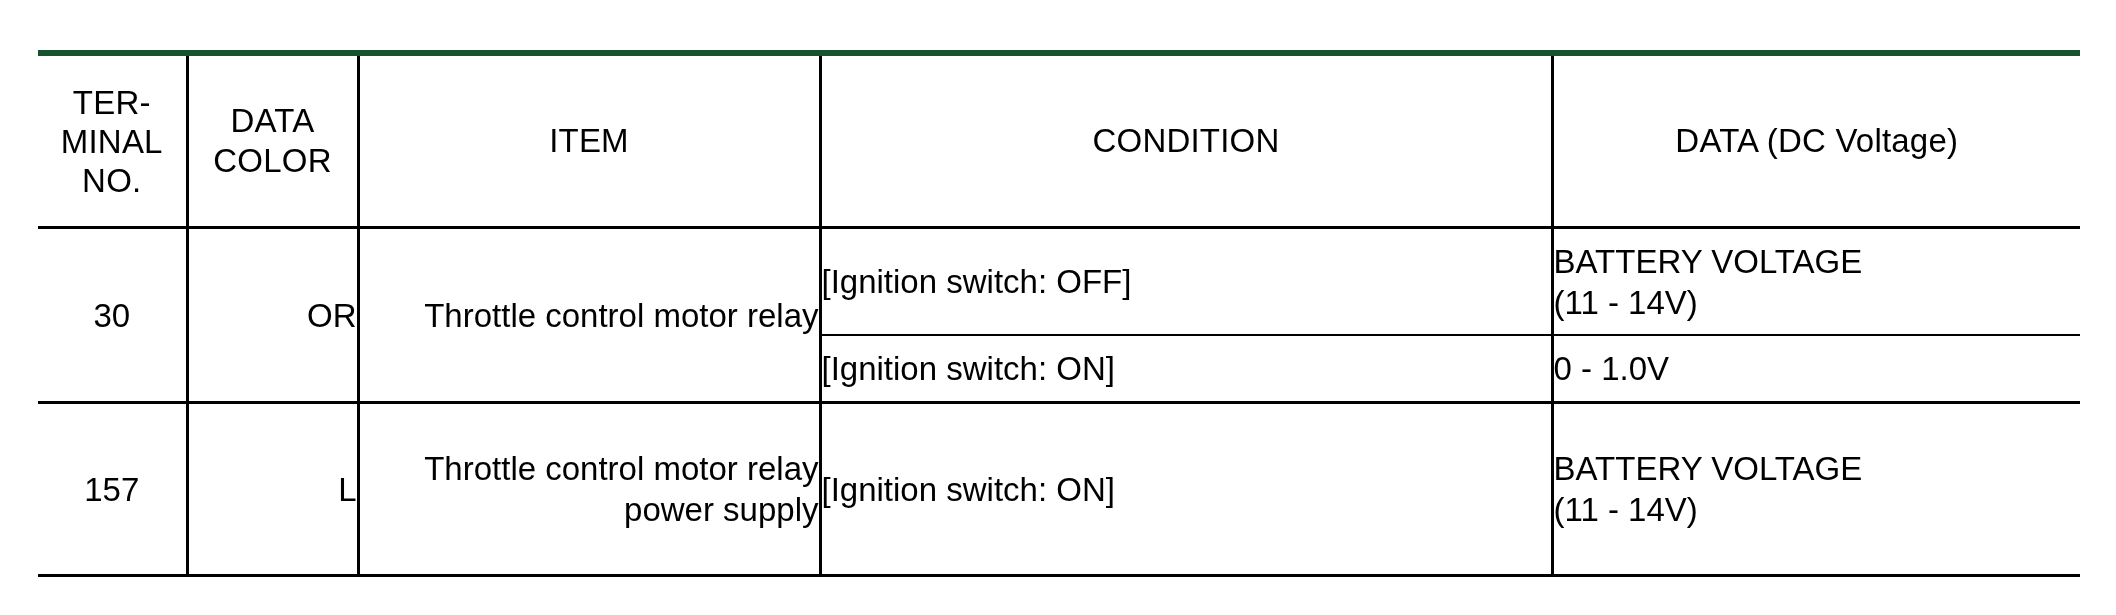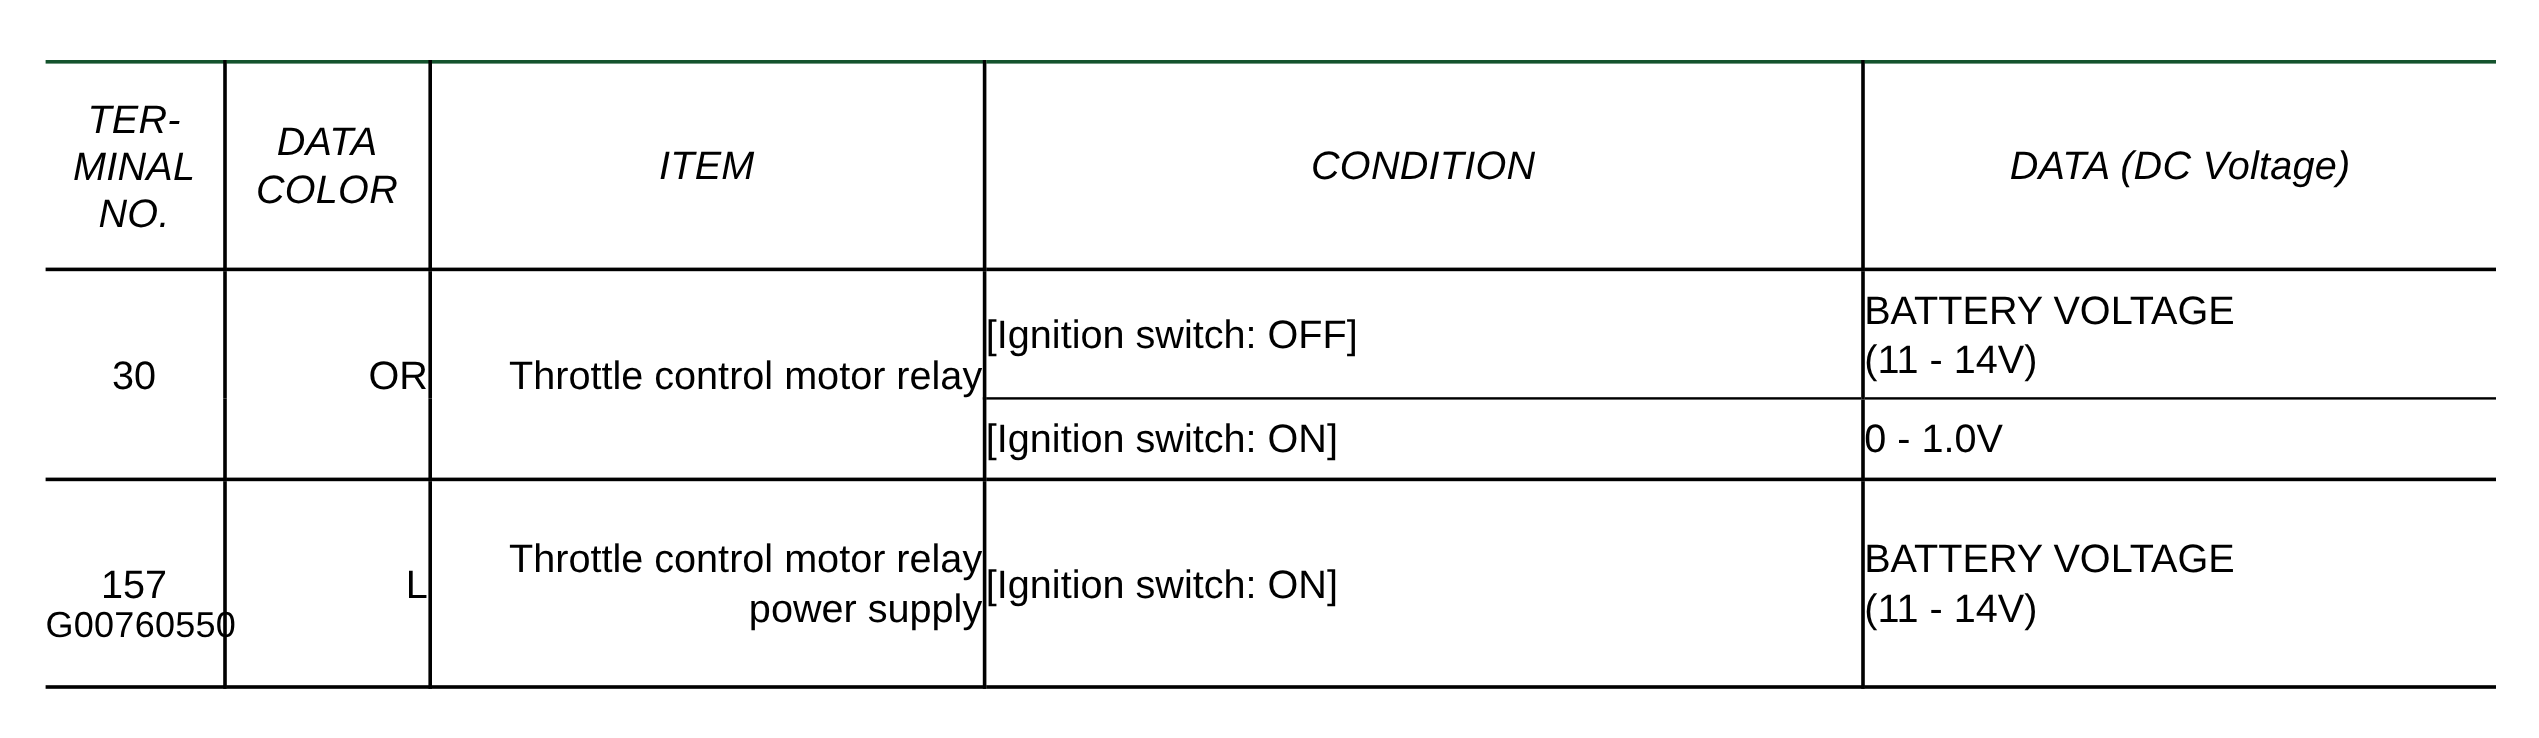--- a/index.html
+++ b/index.html
@@ -43,21 +43,21 @@
   }
 
   
   .col-terminal { width: 149px; }
   .col-wire     { width: 171px; }
   .col-item     { width: 462px; }
   .col-cond     { width: 732px; }
   .col-data     { width: 528px; }
 
   
-  .rule-top    { border-top: 3px solid #14532d; font-style: italic; }
+  .rule-top    { border-top: 6px solid #14532d; }
   .rule-bottom { border-bottom: 3px solid #000; }
   .rule-bottom-thin { border-bottom: 2px solid #000; }
   .vline-right { border-right: 3px solid #000; }
 
   
   .hdr-cell {
     height: 170px;
     text-align: center;
     font-size: 33px;
     line-height: 40px;
@@ -151,15 +151,14 @@
         <td class="cell cell-cond vline-right rule-bottom">[Ignition switch: ON]</td>
         <td class="cell cell-data rule-bottom">
           <span class="two-line">BATTERY VOLTAGE</span>
           <span class="two-line">(11 - 14V)</span>
         </td>
       </tr>
 
     </tbody>
   </table>
 
-  <div id="caption">G00760550</div>
 
 </div>
 
 </body></html>

